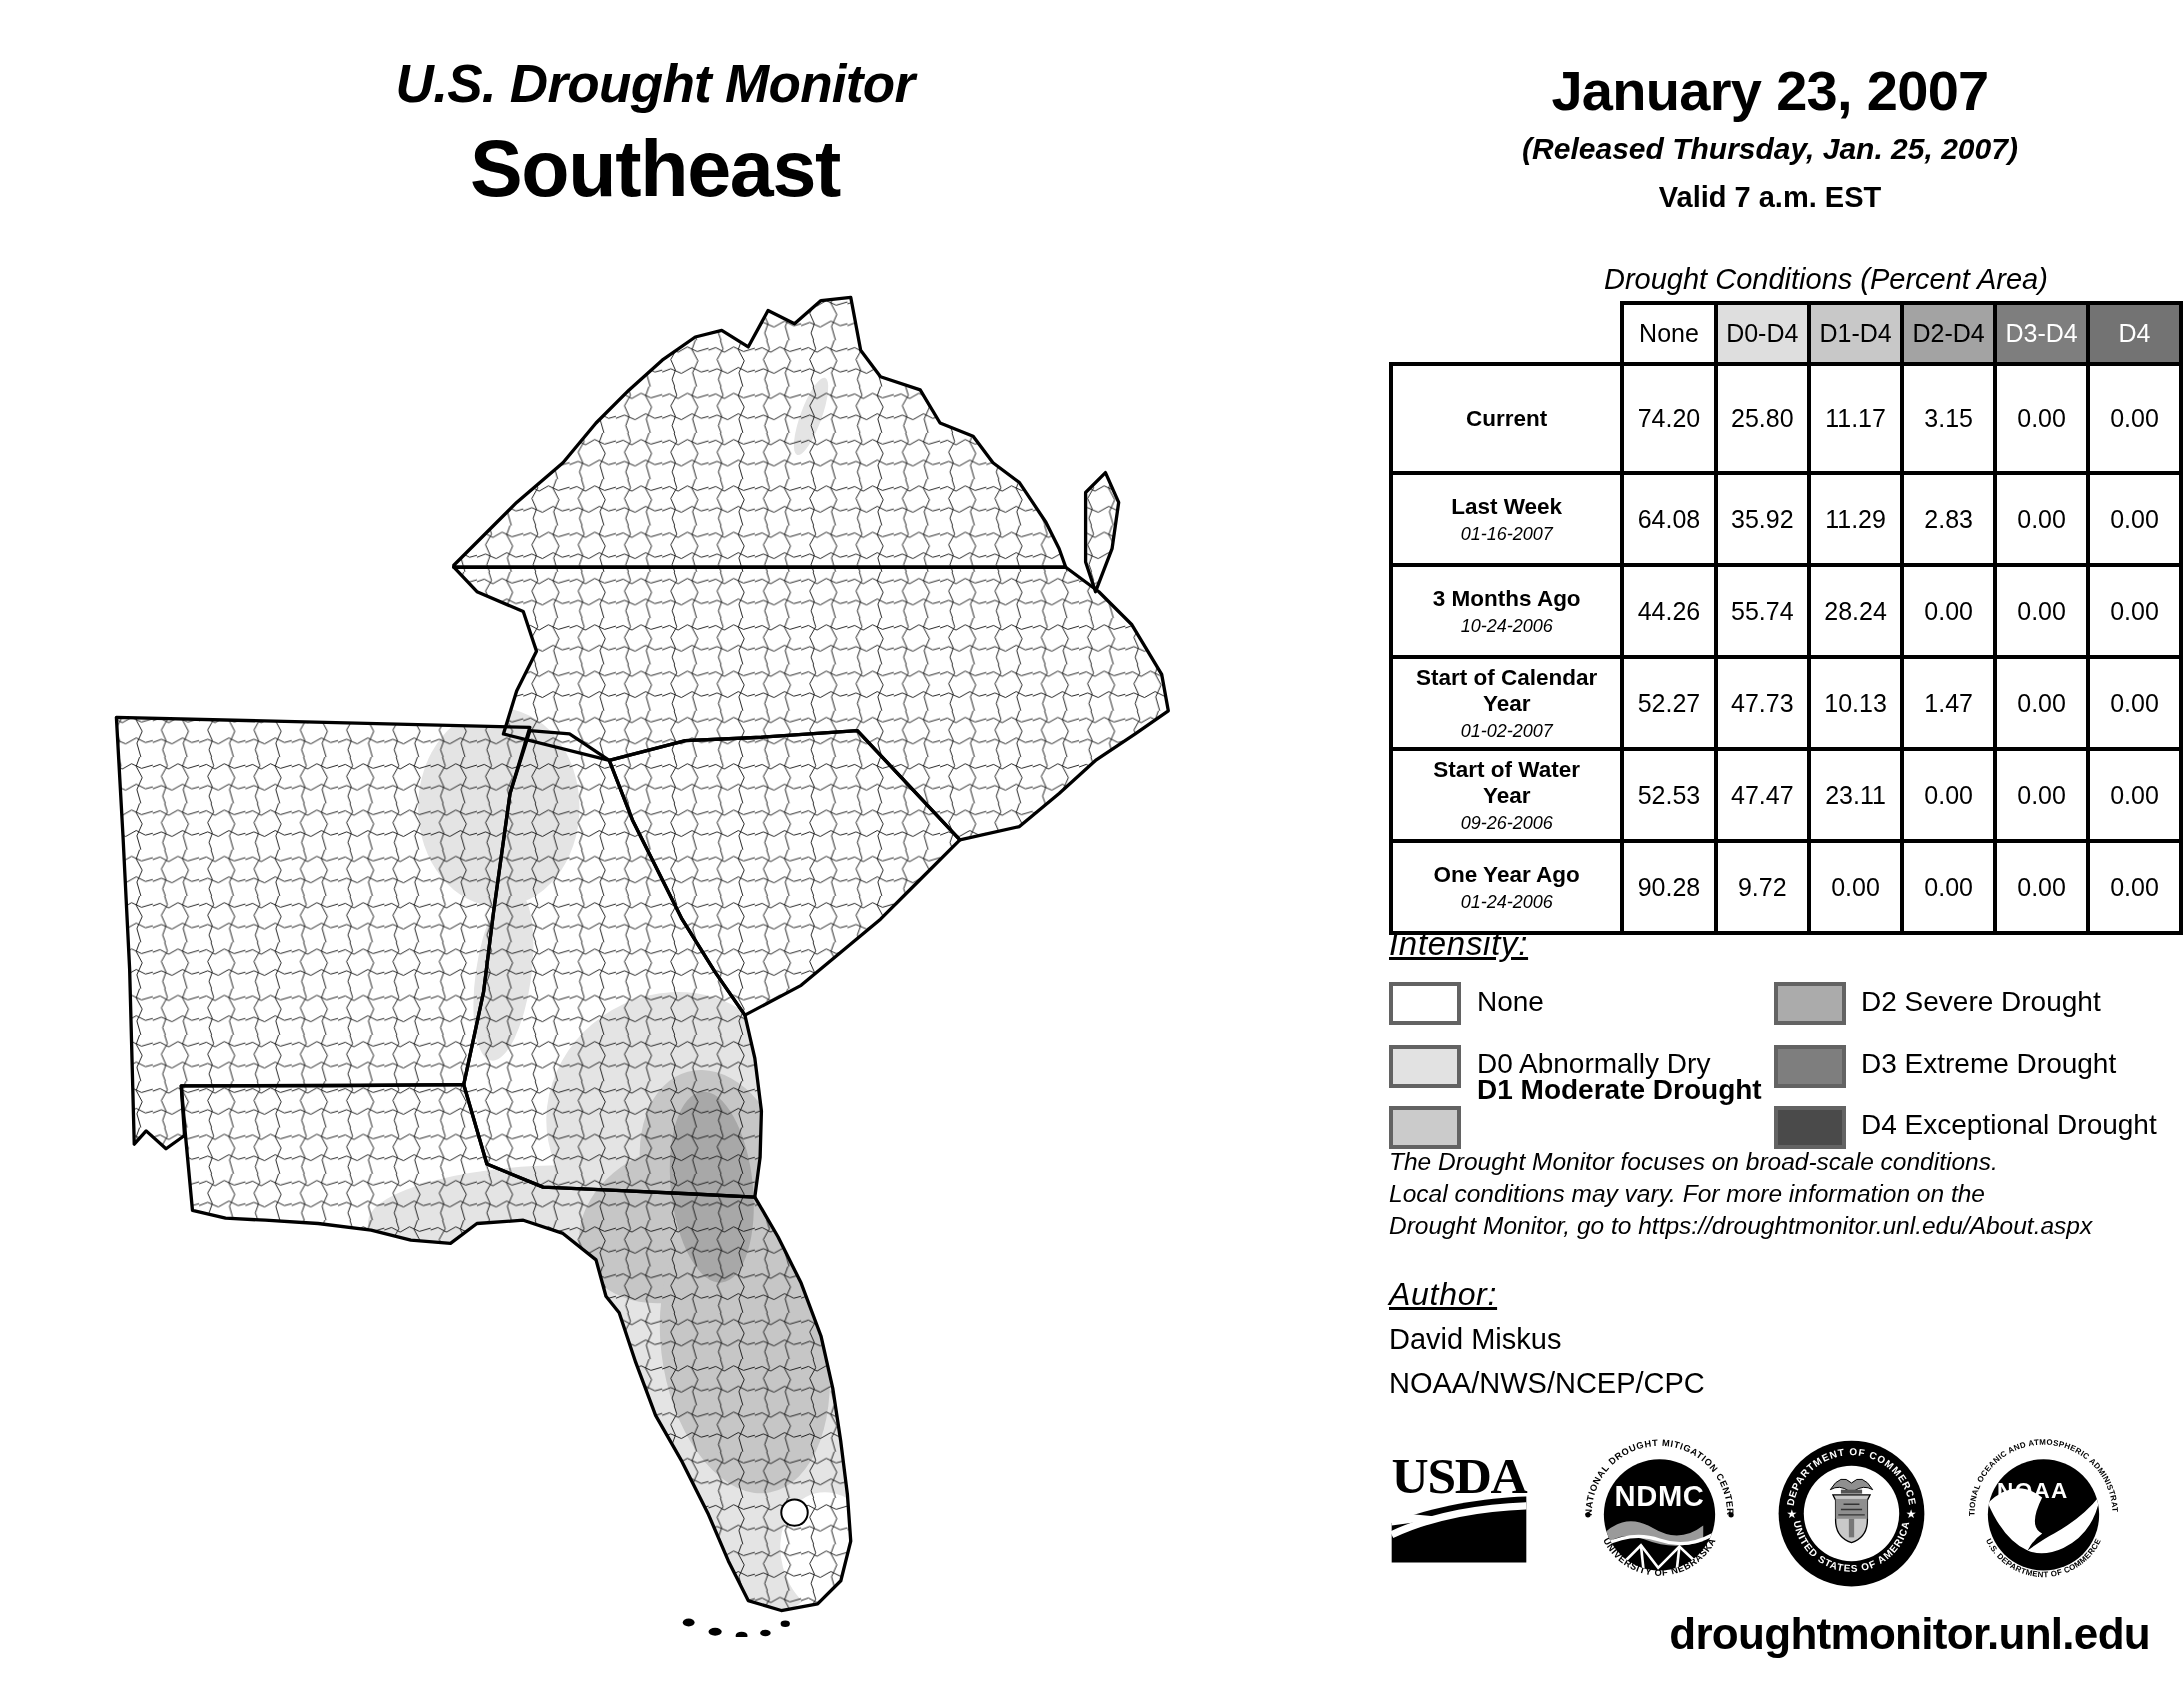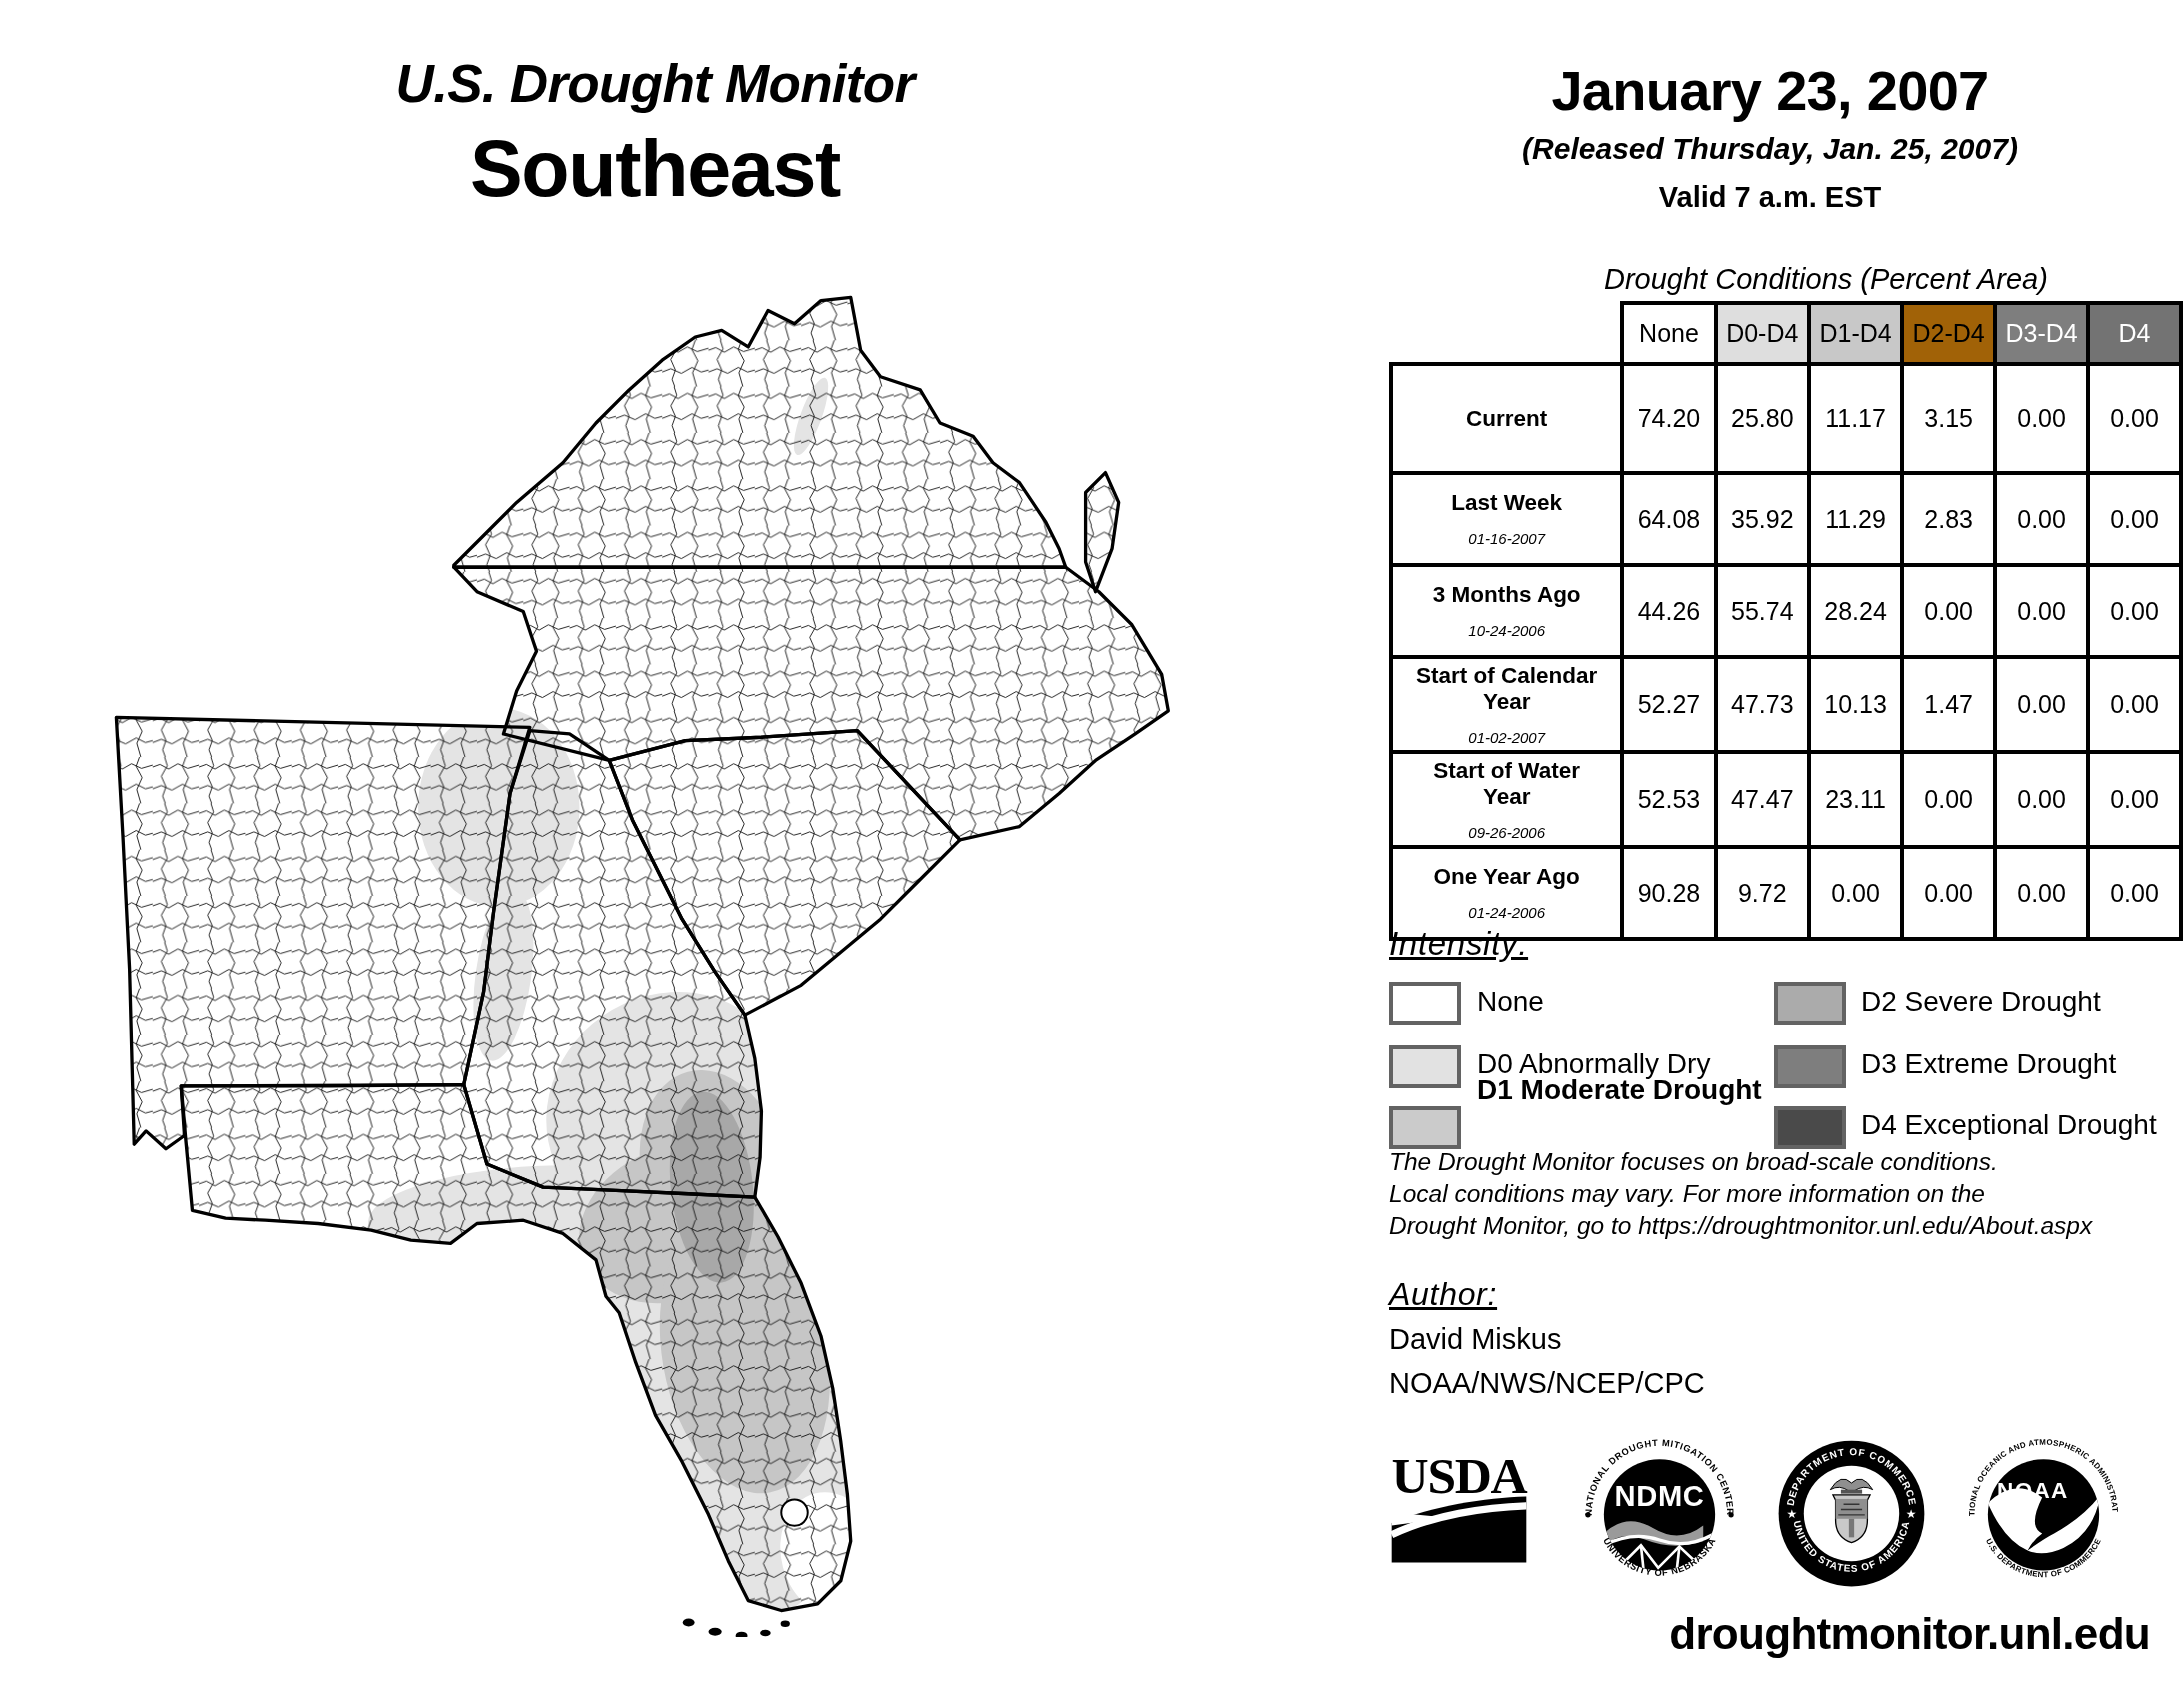--- a/index.html
+++ b/index.html
@@ -20,21 +20,21 @@
   .date-valid{font-size:29px;font-weight:bold;margin-top:14.6px;}
 
   
   .tbl-caption{left:1604px;top:263px;width:540px;
     font-size:29px;font-style:italic;}
   table.dm{position:absolute;left:1389px;top:301px;border-collapse:collapse;table-layout:fixed;}
   table.dm th, table.dm td{border:4px solid #000;text-align:center;vertical-align:middle;padding:0;}
   table.dm th.corner{border:none;background:#fff;}
   table.dm .ch{width:90px;height:57px;font-size:25px;font-weight:normal;}
   table.dm td.lab{width:198px;font-size:22.5px;font-weight:bold;line-height:1.15;padding:4px 16px;}
-  table.dm td.lab .sub{display:block;font-size:15px;font-style:italic;font-weight:normal;margin-top:14px;}
+  table.dm td.lab .sub{display:block;font-size:18px;font-style:italic;font-weight:normal;margin-top:4px;}
   table.dm td.val{width:90px;height:88px;font-size:25px;}
   table.dm tr.r-current td{height:97px;}
 
   
   .intensity-head{left:1389px;top:925px;font-size:33px;font-style:italic;
     text-decoration:underline;letter-spacing:0.7px;}
   .sw{position:absolute;width:64px;height:35px;border:4px solid #636363;}
   .sw-label{position:absolute;font-size:28px;white-space:nowrap;}
 
   
@@ -67,21 +67,21 @@
 
 <div class="abs tbl-caption">Drought Conditions (Percent Area)</div>
 
 <table class="dm">
   <tbody>
       <tr>
     <th class="corner"></th>
     <th class="ch" style="background-color: rgb(255, 255, 255); color: rgb(0, 0, 0);">None</th>
     <th class="ch" style="background-color: rgb(222, 222, 222); color: rgb(0, 0, 0);">D0-D4</th>
     <th class="ch" style="background-color: rgb(200, 200, 200); color: rgb(0, 0, 0);">D1-D4</th>
-    <th class="ch" style="background-color: #a16207; color: rgb(0, 0, 0);">D2-D4</th>
+    <th class="ch" style="background-color: #a3a3a3; color: rgb(0, 0, 0);">D2-D4</th>
     <th class="ch" style="background-color: rgb(126, 126, 126); color: #ffffff;">D3-D4</th>
     <th class="ch" style="background-color: #737373; color: rgb(255, 255, 255);">D4</th>
   </tr>
   <tr class="r-current">
     <td class="lab"><span>Current</span></td>
     <td class="val">74.20</td>
     <td class="val">25.80</td>
     <td class="val">11.17</td>
     <td class="val">3.15</td>
     <td class="val">0.00</td>

